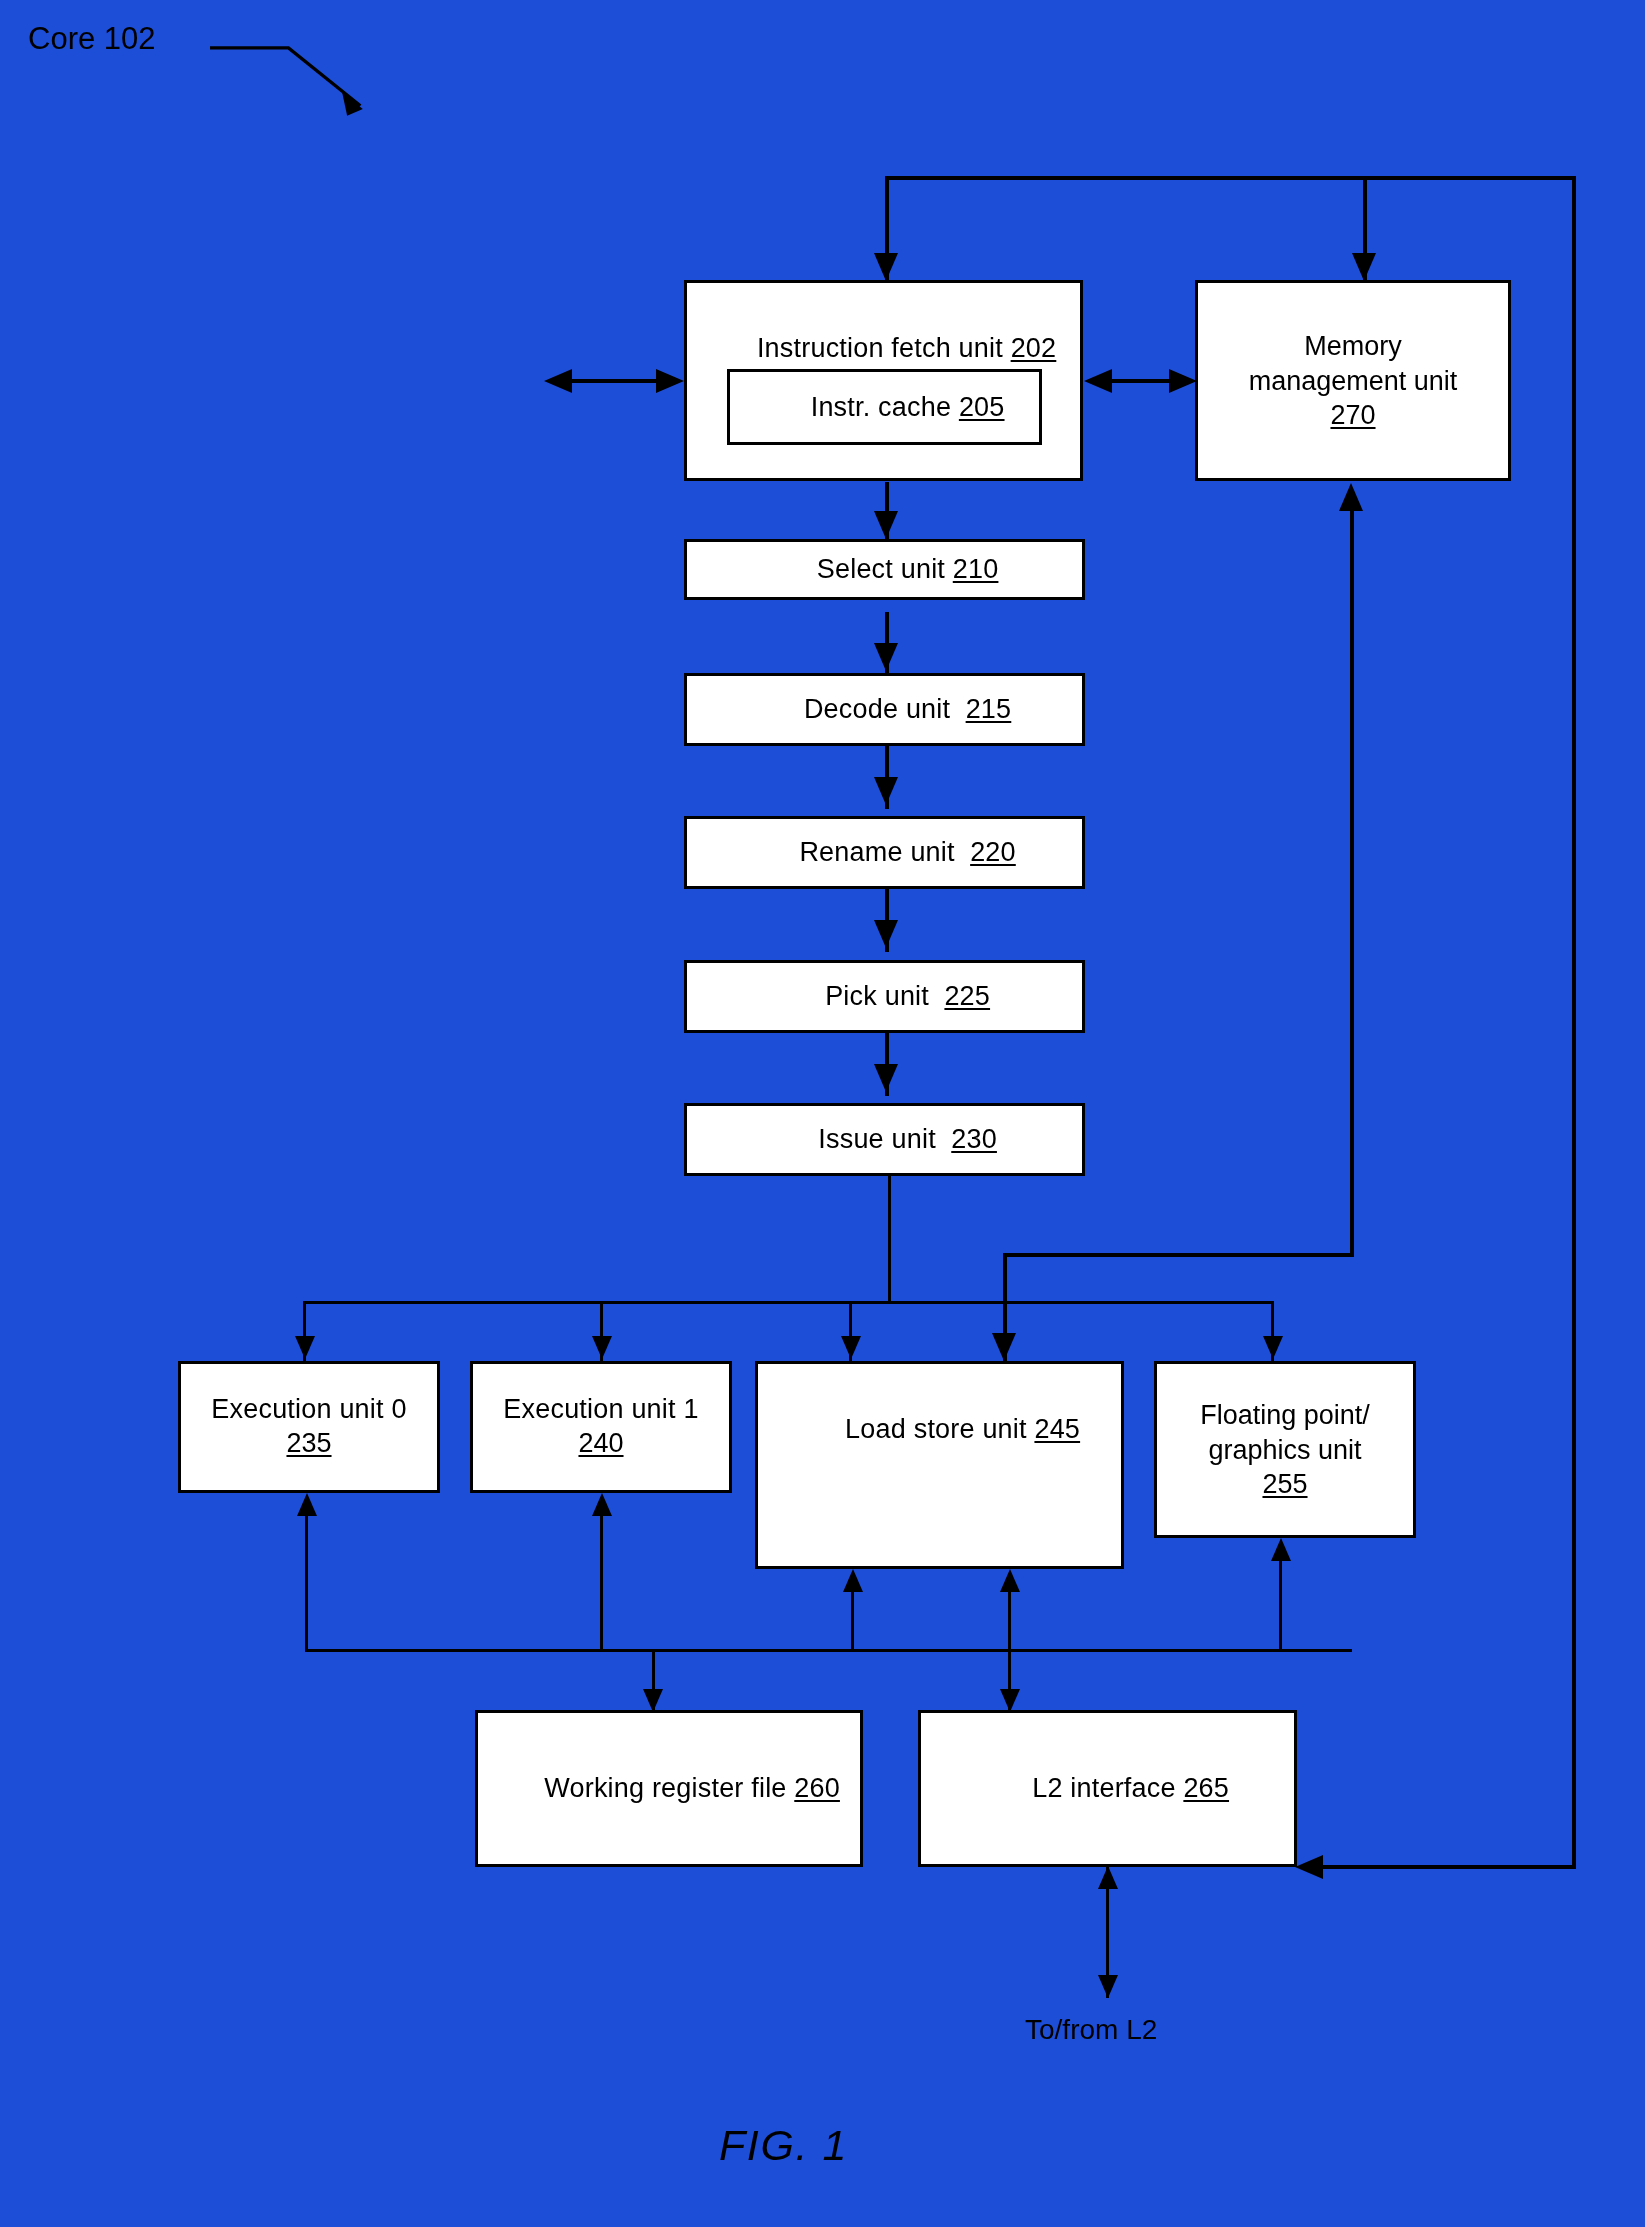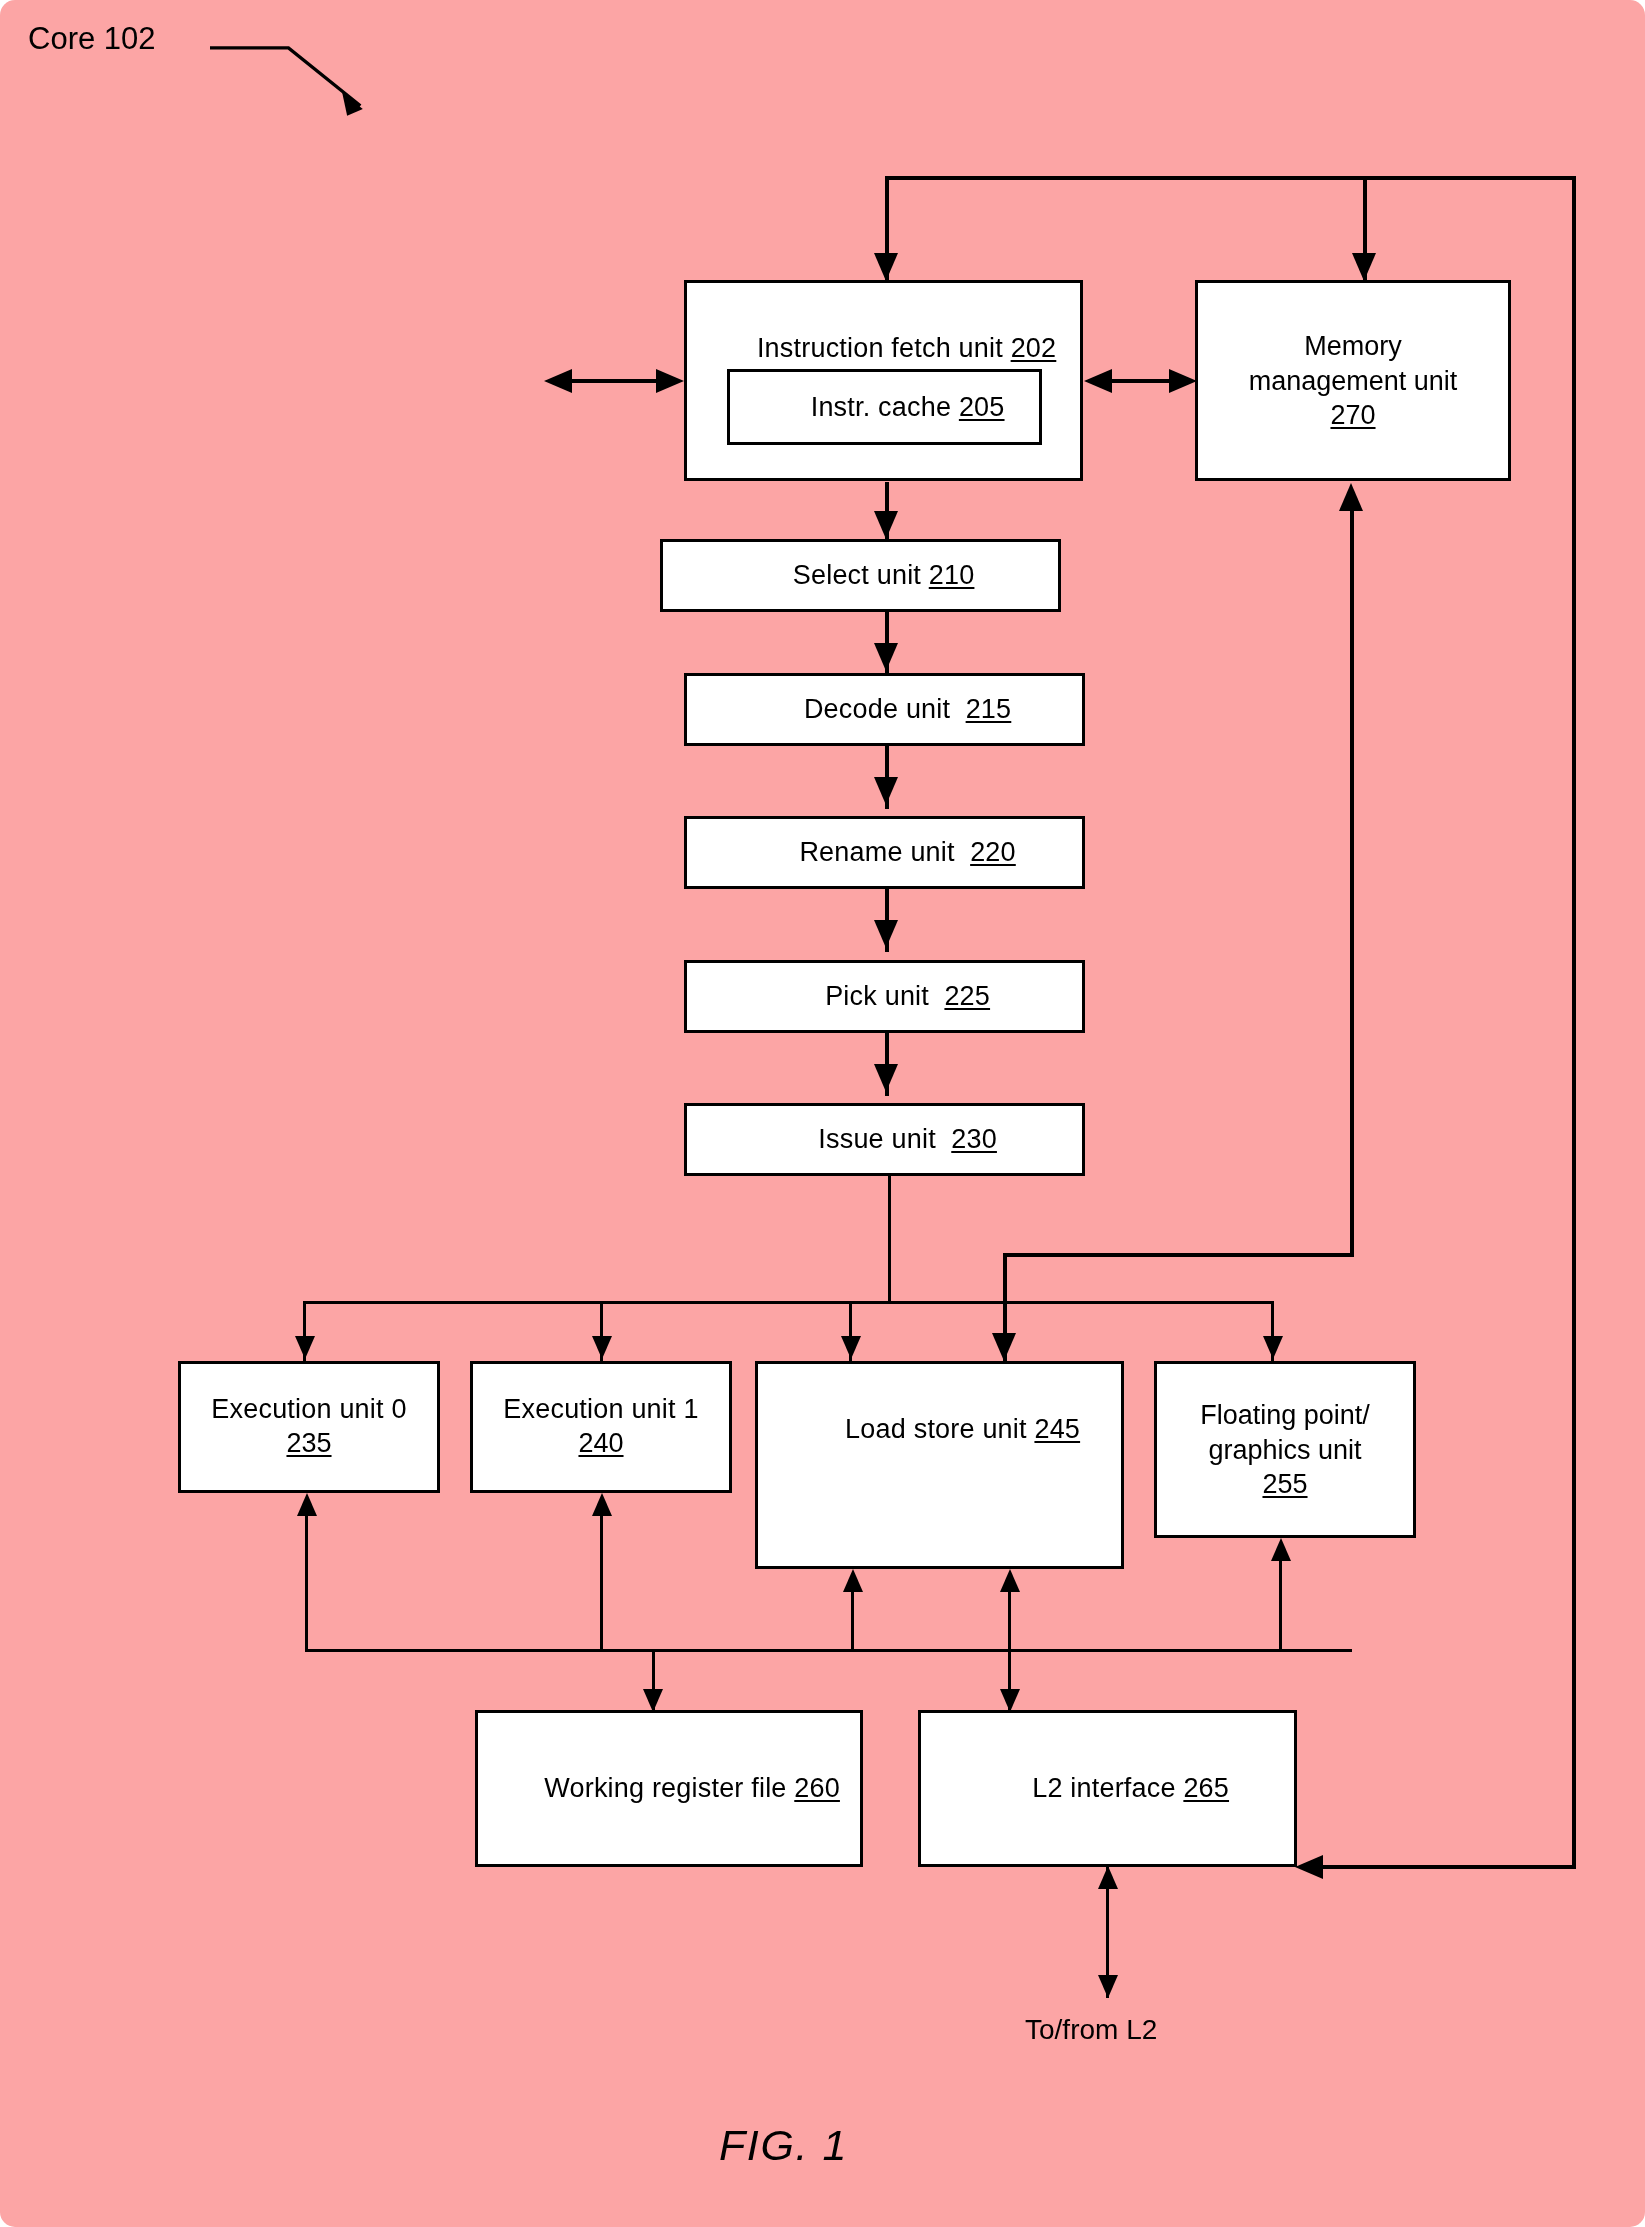--- a/index.html
+++ b/index.html
@@ -9,23 +9,22 @@
     background: #ffffff;
   }
   body {
     font-family: "Liberation Sans", sans-serif;
     color: #000000;
   }
   #canvas {
     position: relative;
     width: 1645px;
     height: 2227px;
-    background: #fca5a5;
+    background: #1d4ed8;
     overflow: hidden;
-    border-radius: 15px;
   }
   
   .box {
     position: absolute;
     box-sizing: border-box;
     border: 3.3px solid #000;
     background: #fff;
     display: flex;
     flex-direction: column;
     align-items: center;
@@ -189,21 +188,21 @@
   <div class="ar ar-left" style="left:544px; top:369px;"></div>
   <div class="ar ar-right" style="left:656px; top:369px;"></div>
 
   <div class="h" style="left:1103px; top:379px; width:76px;"></div>
   <div class="ar ar-left" style="left:1084px; top:369px;"></div>
   <div class="ar ar-right" style="left:1169px; top:369px;"></div>
 
   <div class="v" style="left:885px; top:482px; height:59px;"></div>
   <div class="ar ar-down" style="left:874px; top:511px;"></div>
 
-  <div class="box" style="left:660px; top:539px; width:401px; height:73px;">
+  <div class="box" style="left:684px; top:539px; width:401px; height:61px;">
     <div class="lbl">
       <span>Select unit </span><span class="num">210</span>
     </div>
   </div>
 
   <div class="v" style="left:885px; top:612px; height:63px;"></div>
   <div class="ar ar-down" style="left:874px; top:643px;"></div>
 
   <div class="box" style="left:684px; top:673px; width:401px; height:73px;">
     <div class="lbl">

